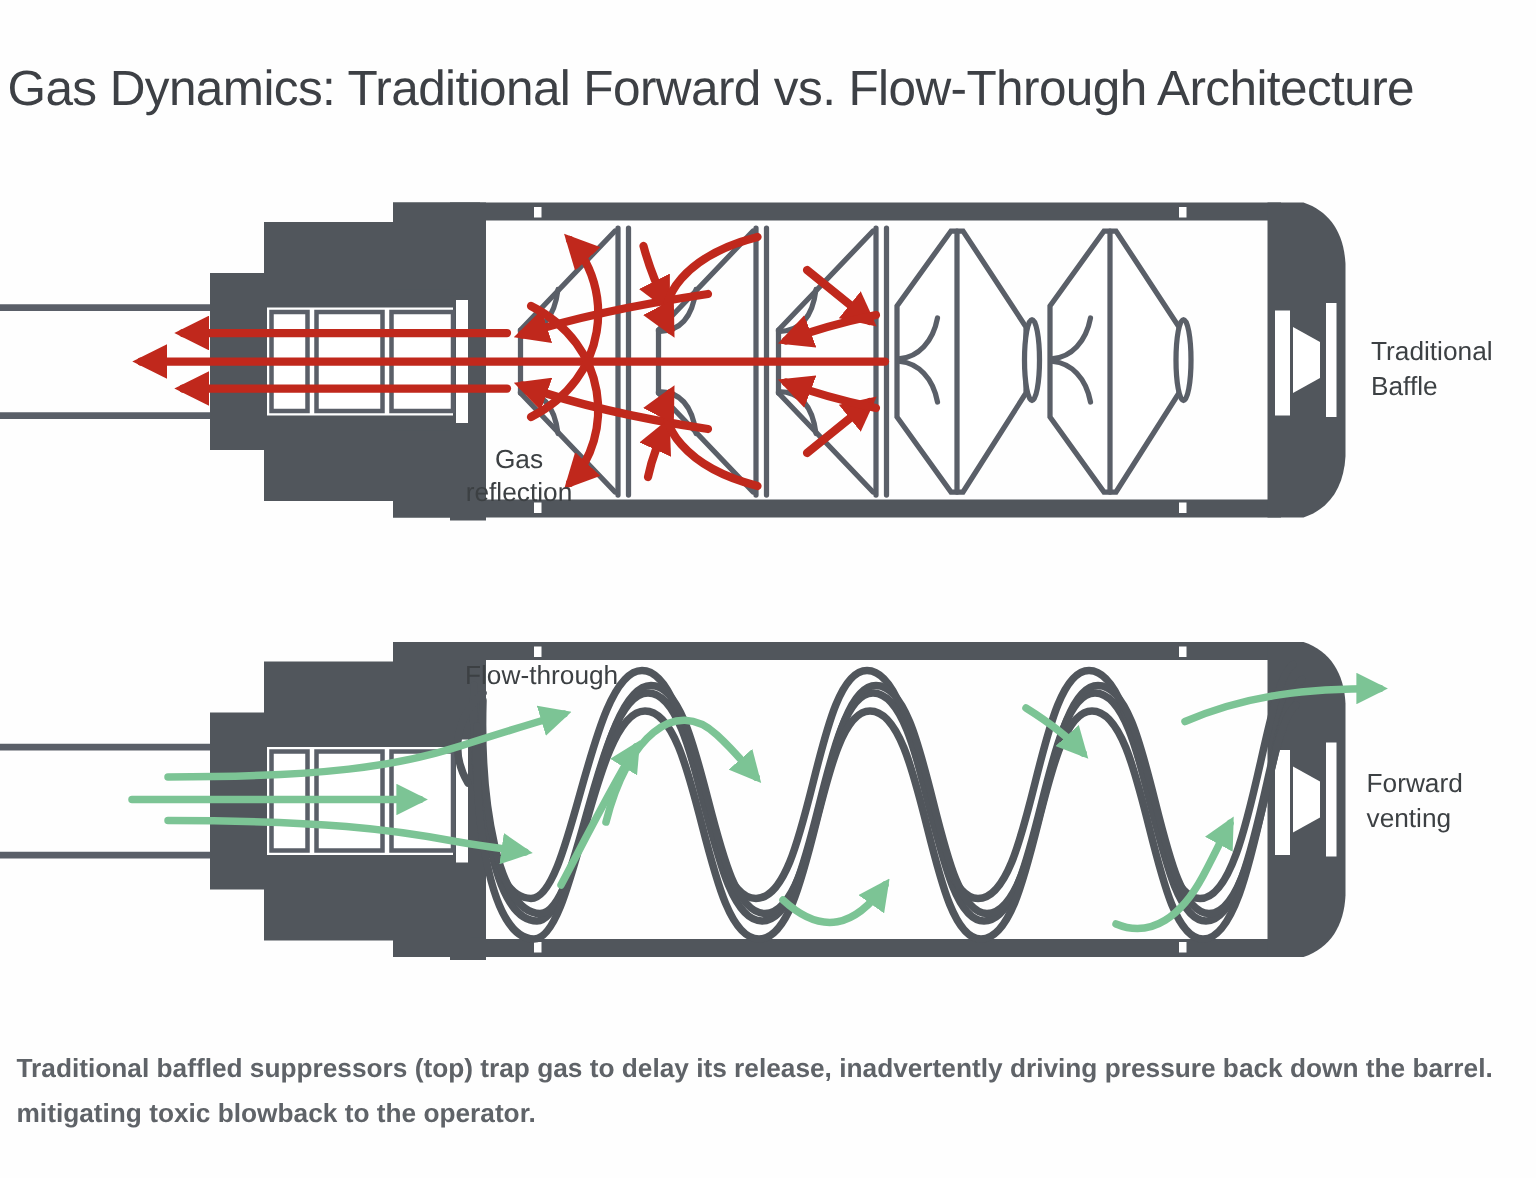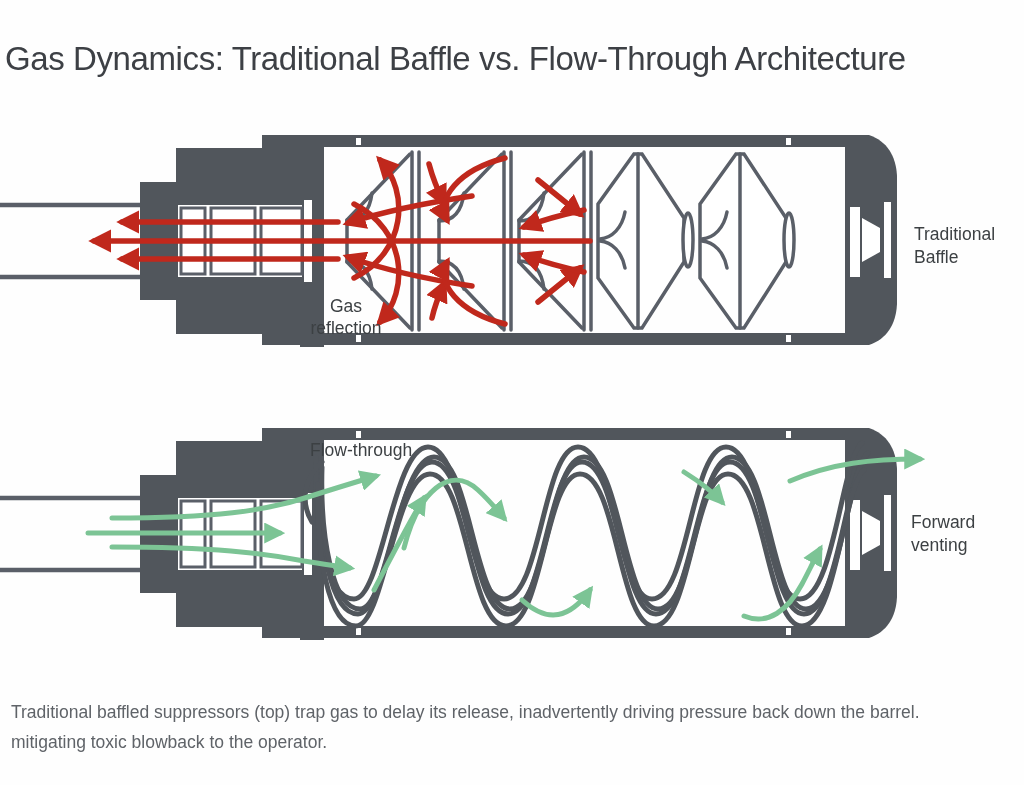--- a/index.html
+++ b/index.html
@@ -11,27 +11,27 @@
   .title{
     position:absolute;left:5px;top:40px;width:1016px;margin:0;
     font-size:33px;font-weight:400;letter-spacing:-0.4px;
     color:#3d4045;white-space:nowrap;
   }
   .stage{position:absolute;left:0;top:0;}
   .caption{
     position:absolute;left:11px;top:697px;width:1002px;
     font-size:17.5px;line-height:30px;color:#5f6368;
   }
-  .caption span{display:block;}
+  .caption span{display:block;font-weight:bold;}
   svg text{font-family:"Liberation Sans", sans-serif;fill:#3c4043;}
 </style>
 </head>
 <body>
 
-<h1 class="title">Gas Dynamics: Traditional Baffle vs. Flow-Through Architecture</h1>
+<h1 class="title">Gas Dynamics: Traditional Forward vs. Flow-Through Architecture</h1>
 
 <svg class="stage" width="1024" height="785" viewBox="0 0 1024 785" xmlns="http://www.w3.org/2000/svg">
 
   <defs>
     <marker id="mr" viewBox="0 0 10 10" refX="7.5" refY="5" markerWidth="4.2" markerHeight="4.2" orient="auto" markerUnits="strokeWidth">
       <path d="M0,0 L10,5 L0,10 Z" fill="#c0281c"></path>
     </marker>
     <marker id="mg" viewBox="0 0 10 10" refX="7.5" refY="5" markerWidth="4.2" markerHeight="4.2" orient="auto" markerUnits="strokeWidth">
       <path d="M0,0 L10,5 L0,10 Z" fill="#7cc495"></path>
     </marker>

